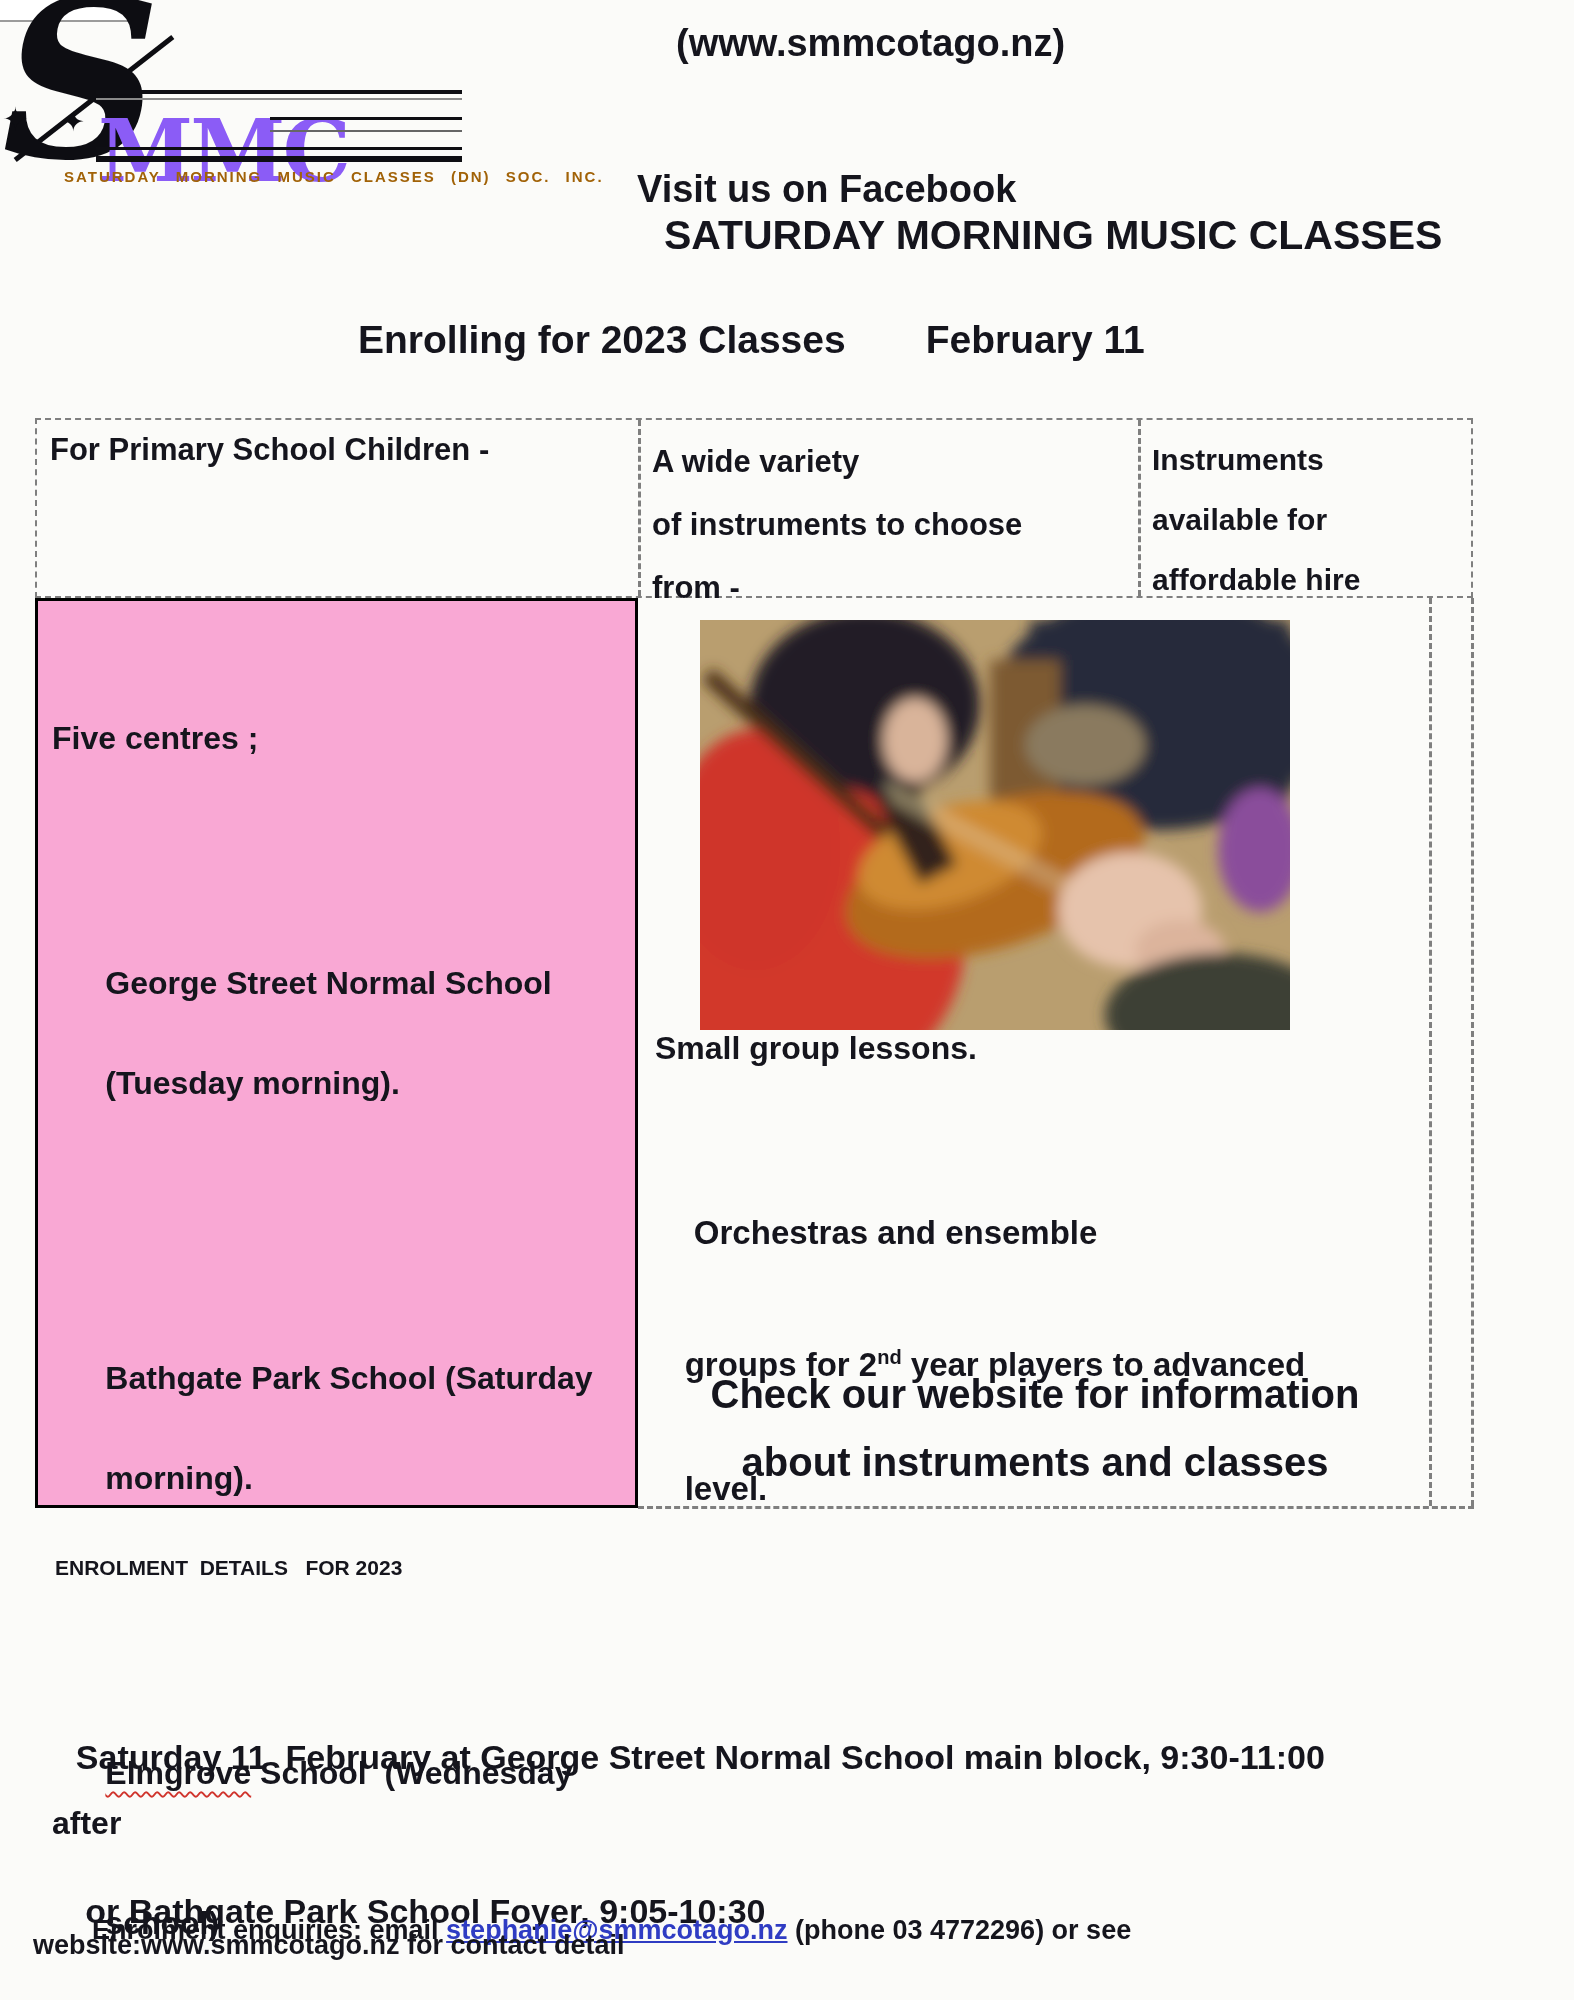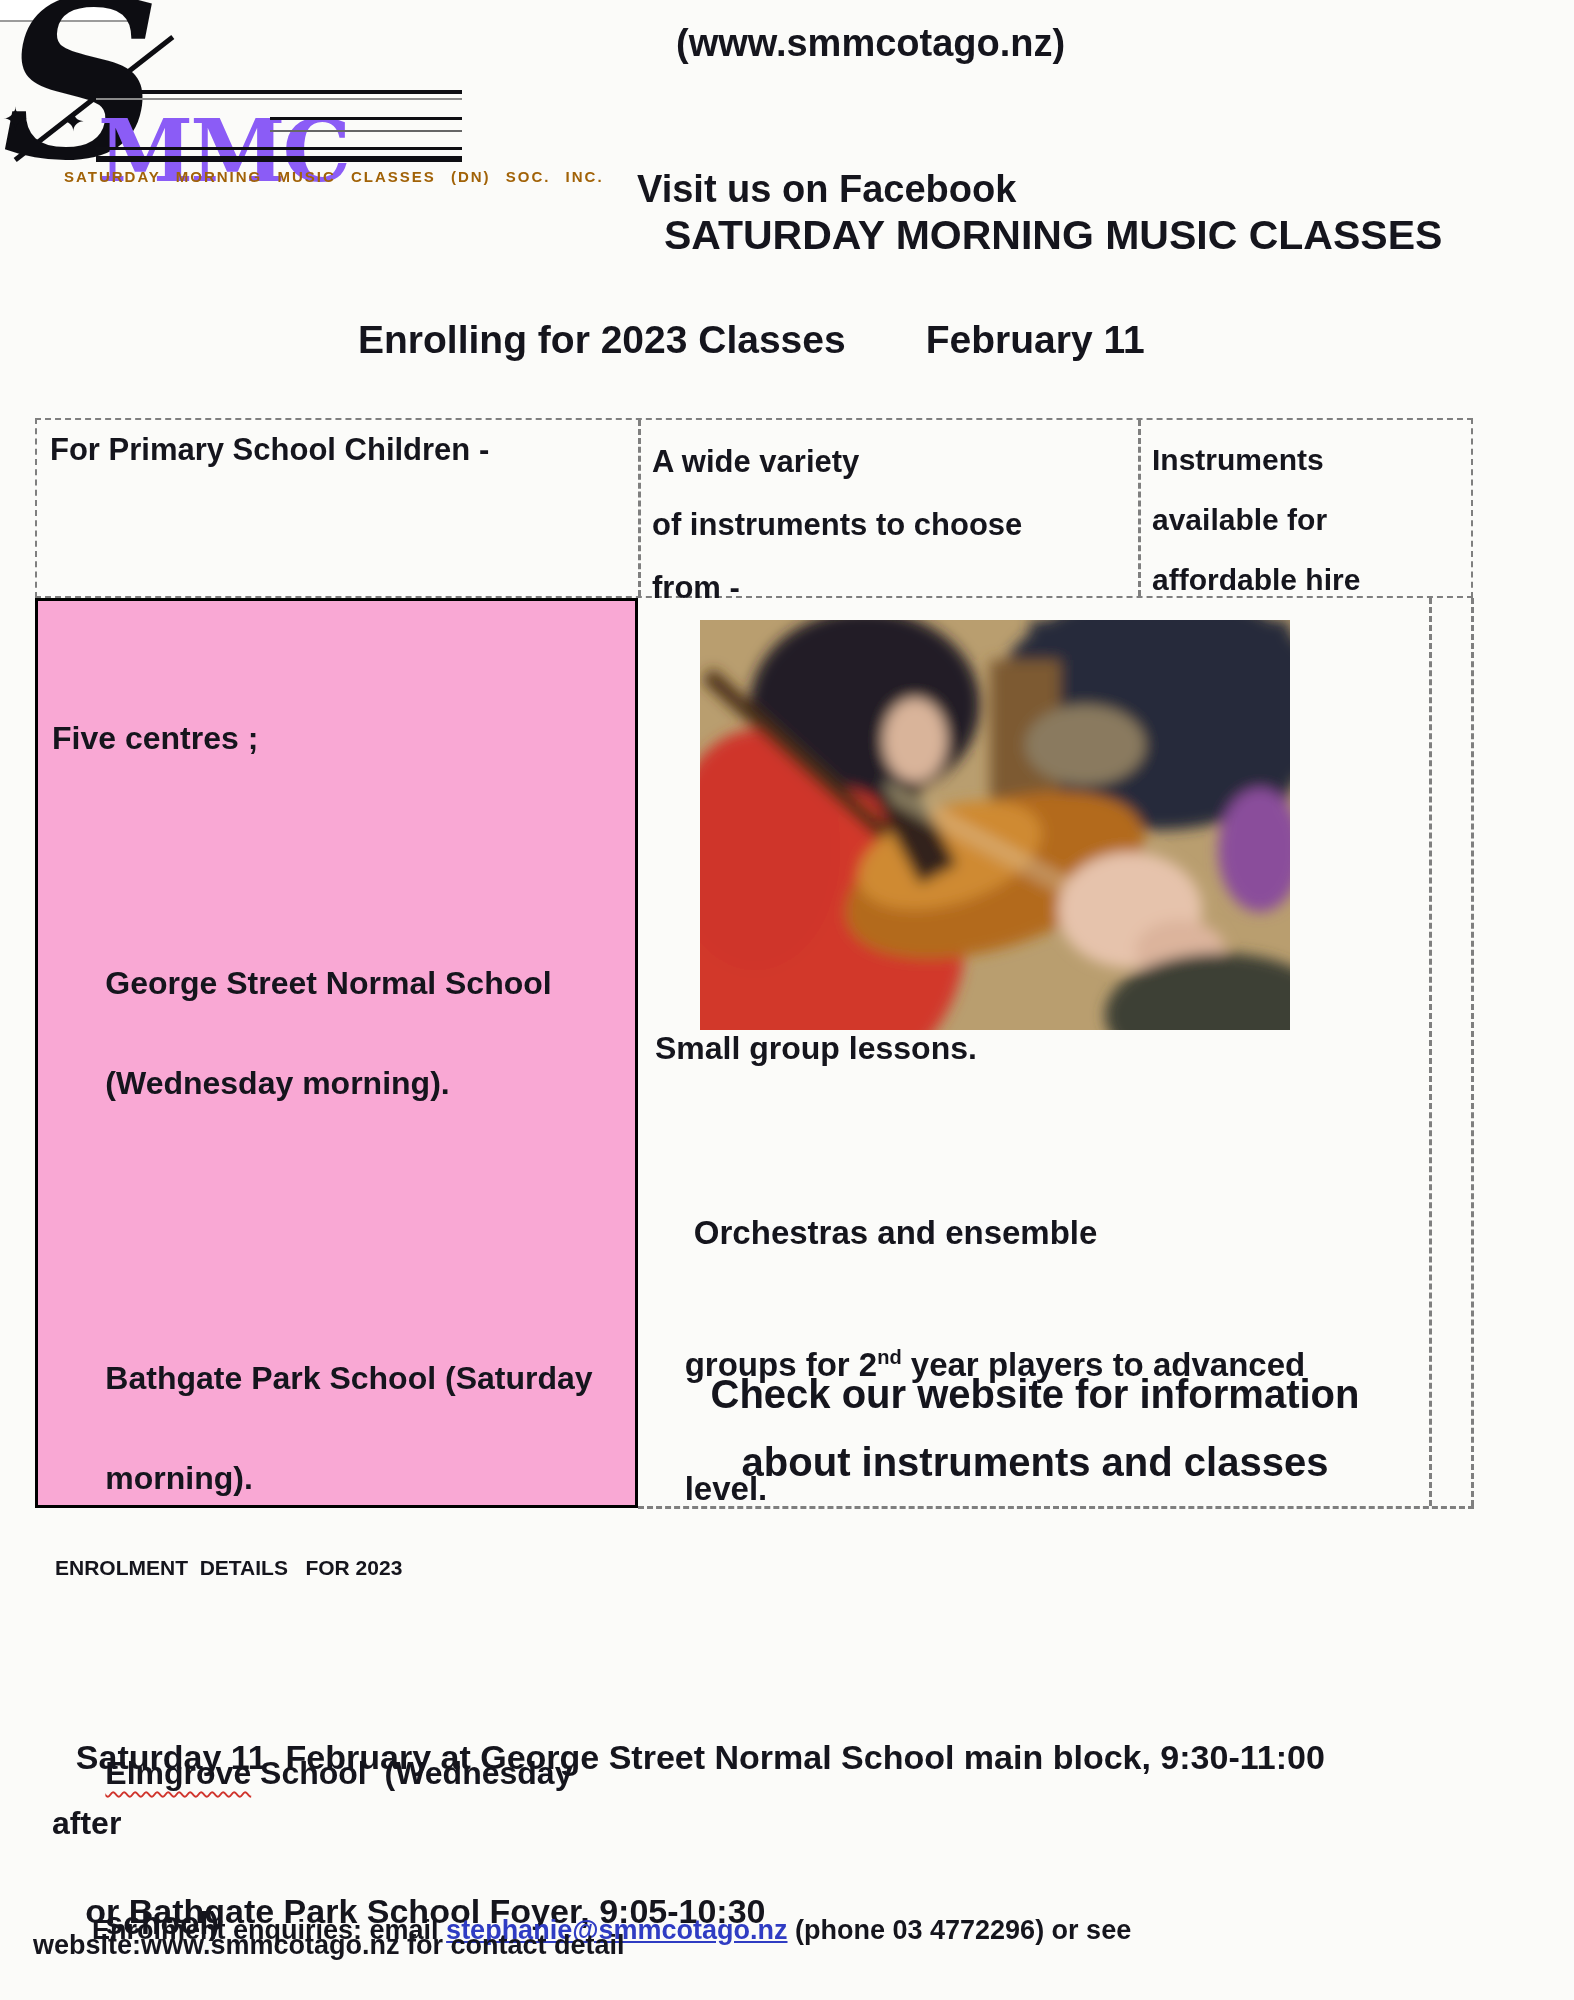--- a/index.html
+++ b/index.html
@@ -99,21 +99,21 @@
   </div>
 
   <div class="abs vdash" style="left:1429px;top:598px;height:908px;"></div>
   <div class="abs vdash" style="left:1471px;top:598px;height:908px;"></div>
   <div class="abs hdash" style="left:638px;top:1506px;width:836px;"></div>
 
   <div class="abs centres pre">
     <p><span>Five centres ;</span></p>
     <p>
       <span>George Street Normal School</span><br>
-      <span>(Wednesday morning).</span>
+      <span>(Tuesday morning).</span>
     </p>
     <p>
       <span>Bathgate Park School (Saturday</span><br>
       <span>morning).</span>
     </p>
     <p>
       <span class="sq">Elmgrove</span><span> School  (Wednesday after</span><br>
       <span>school)</span>
     </p>
     

